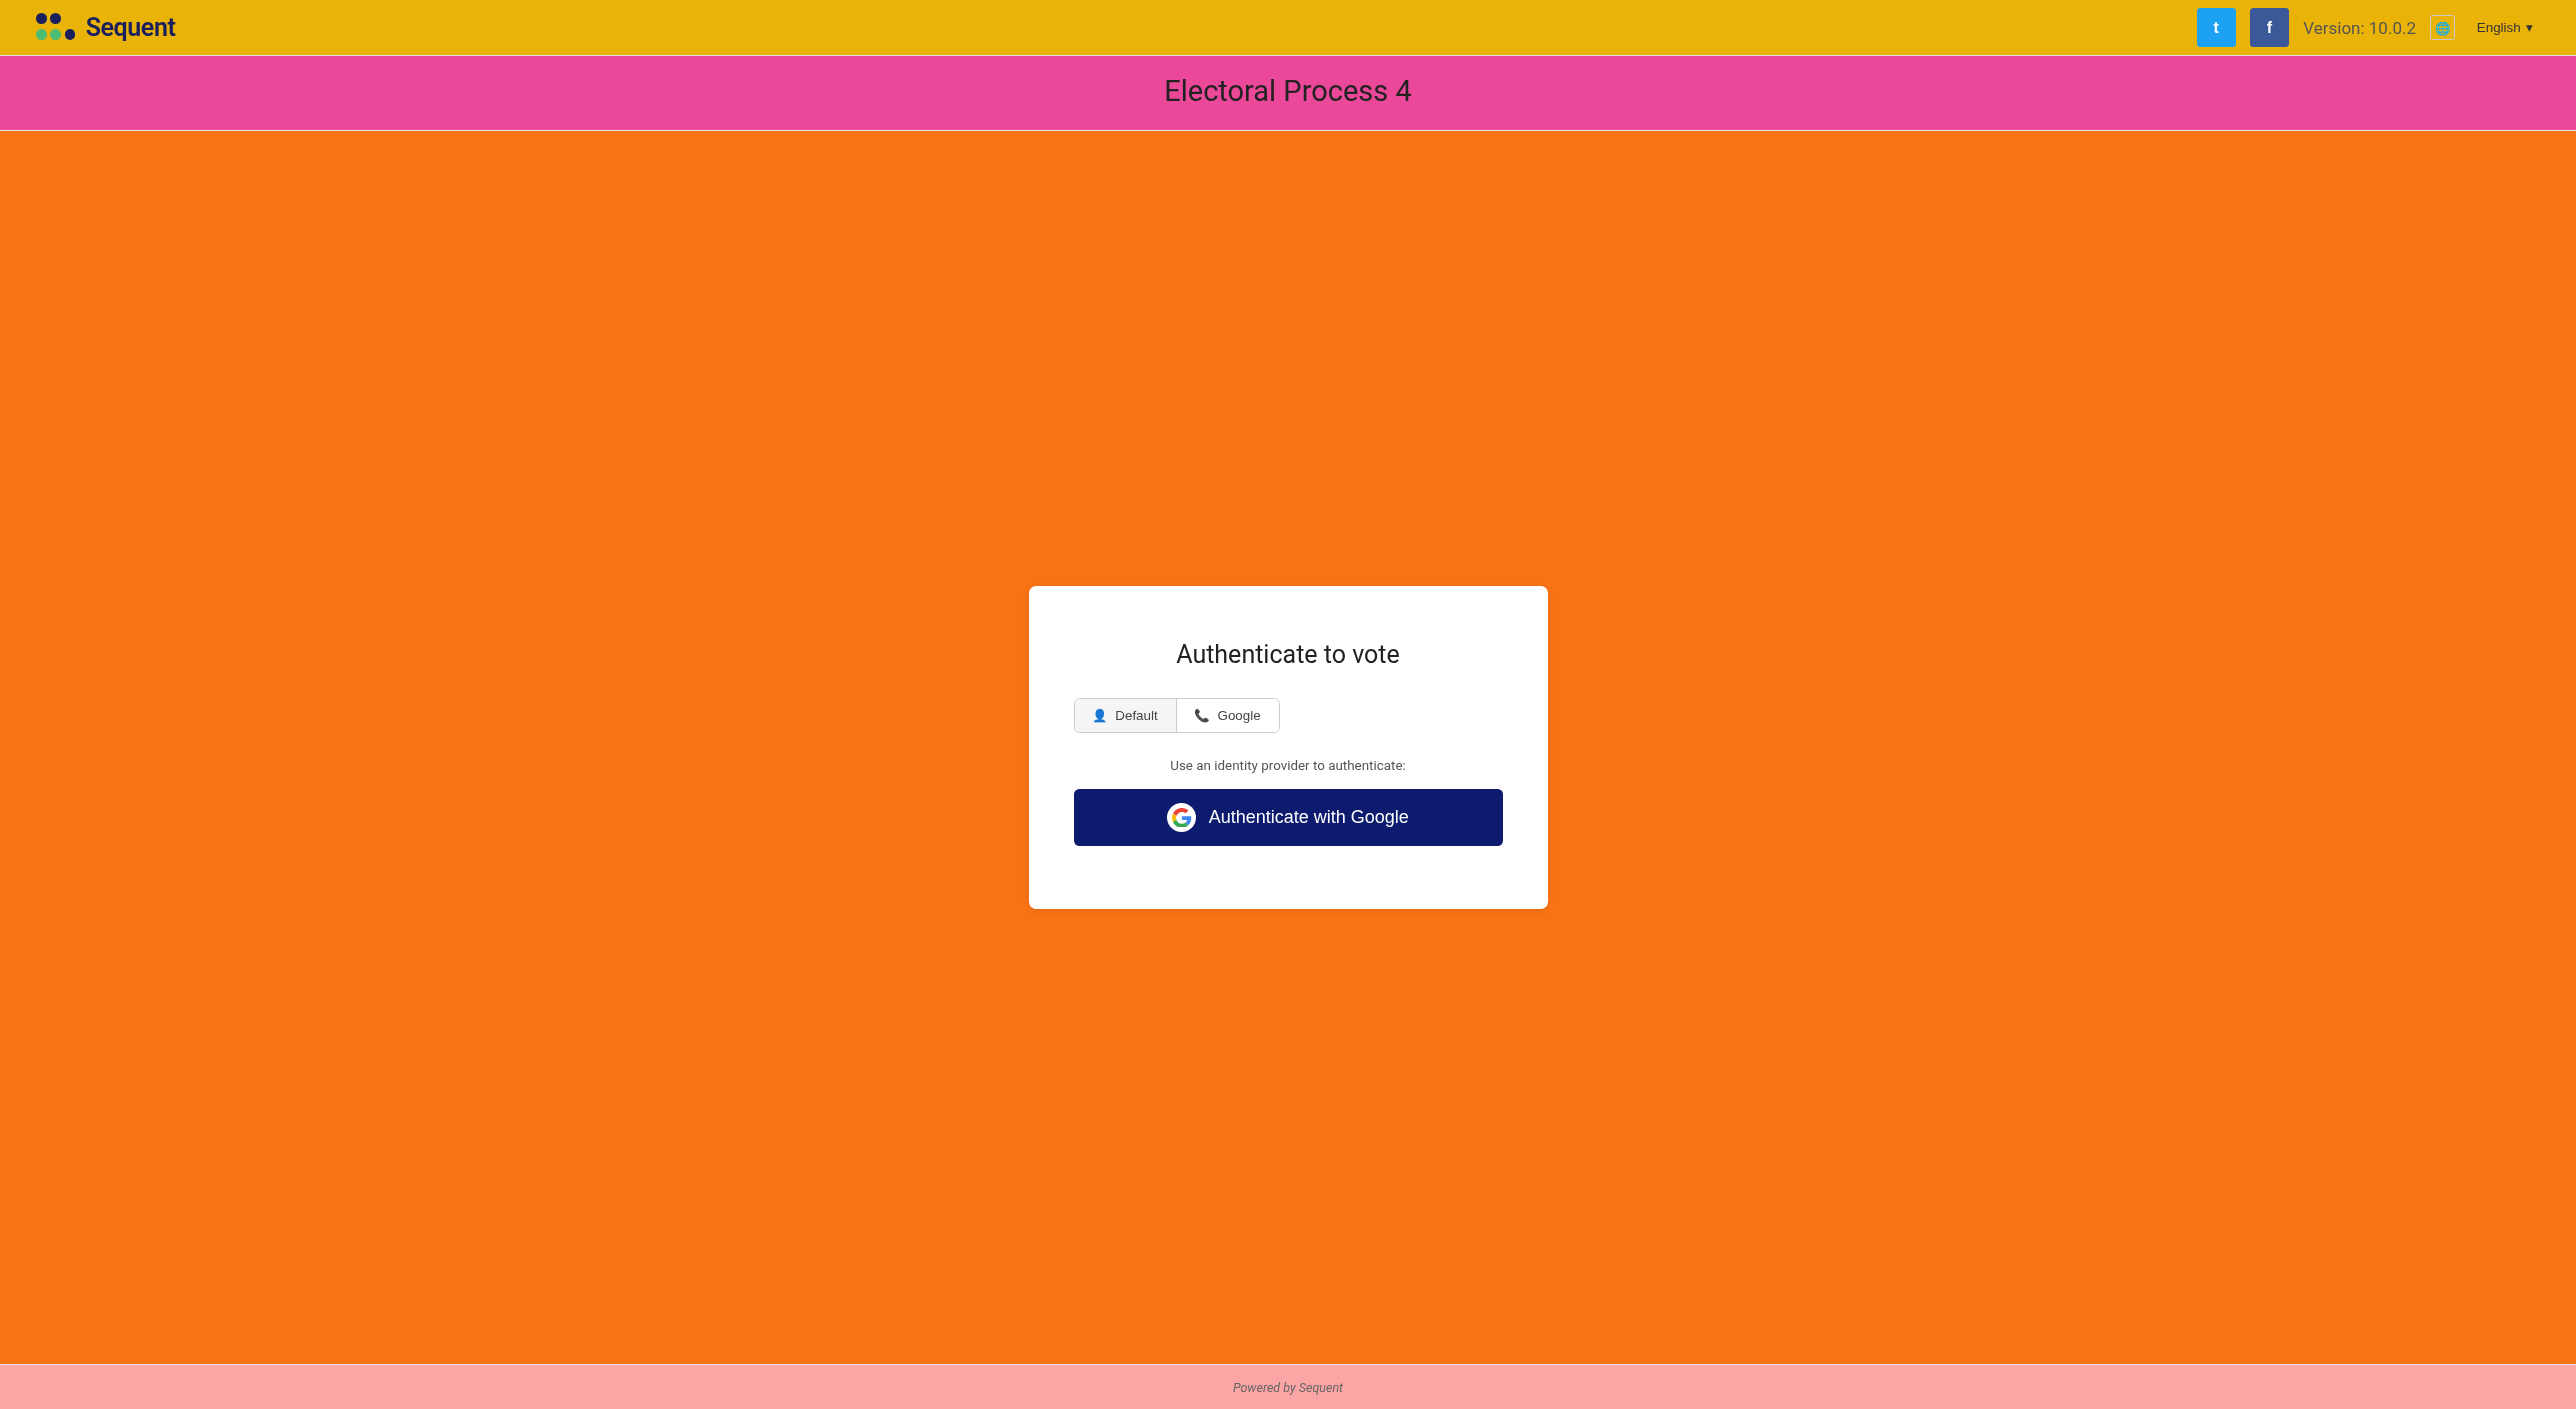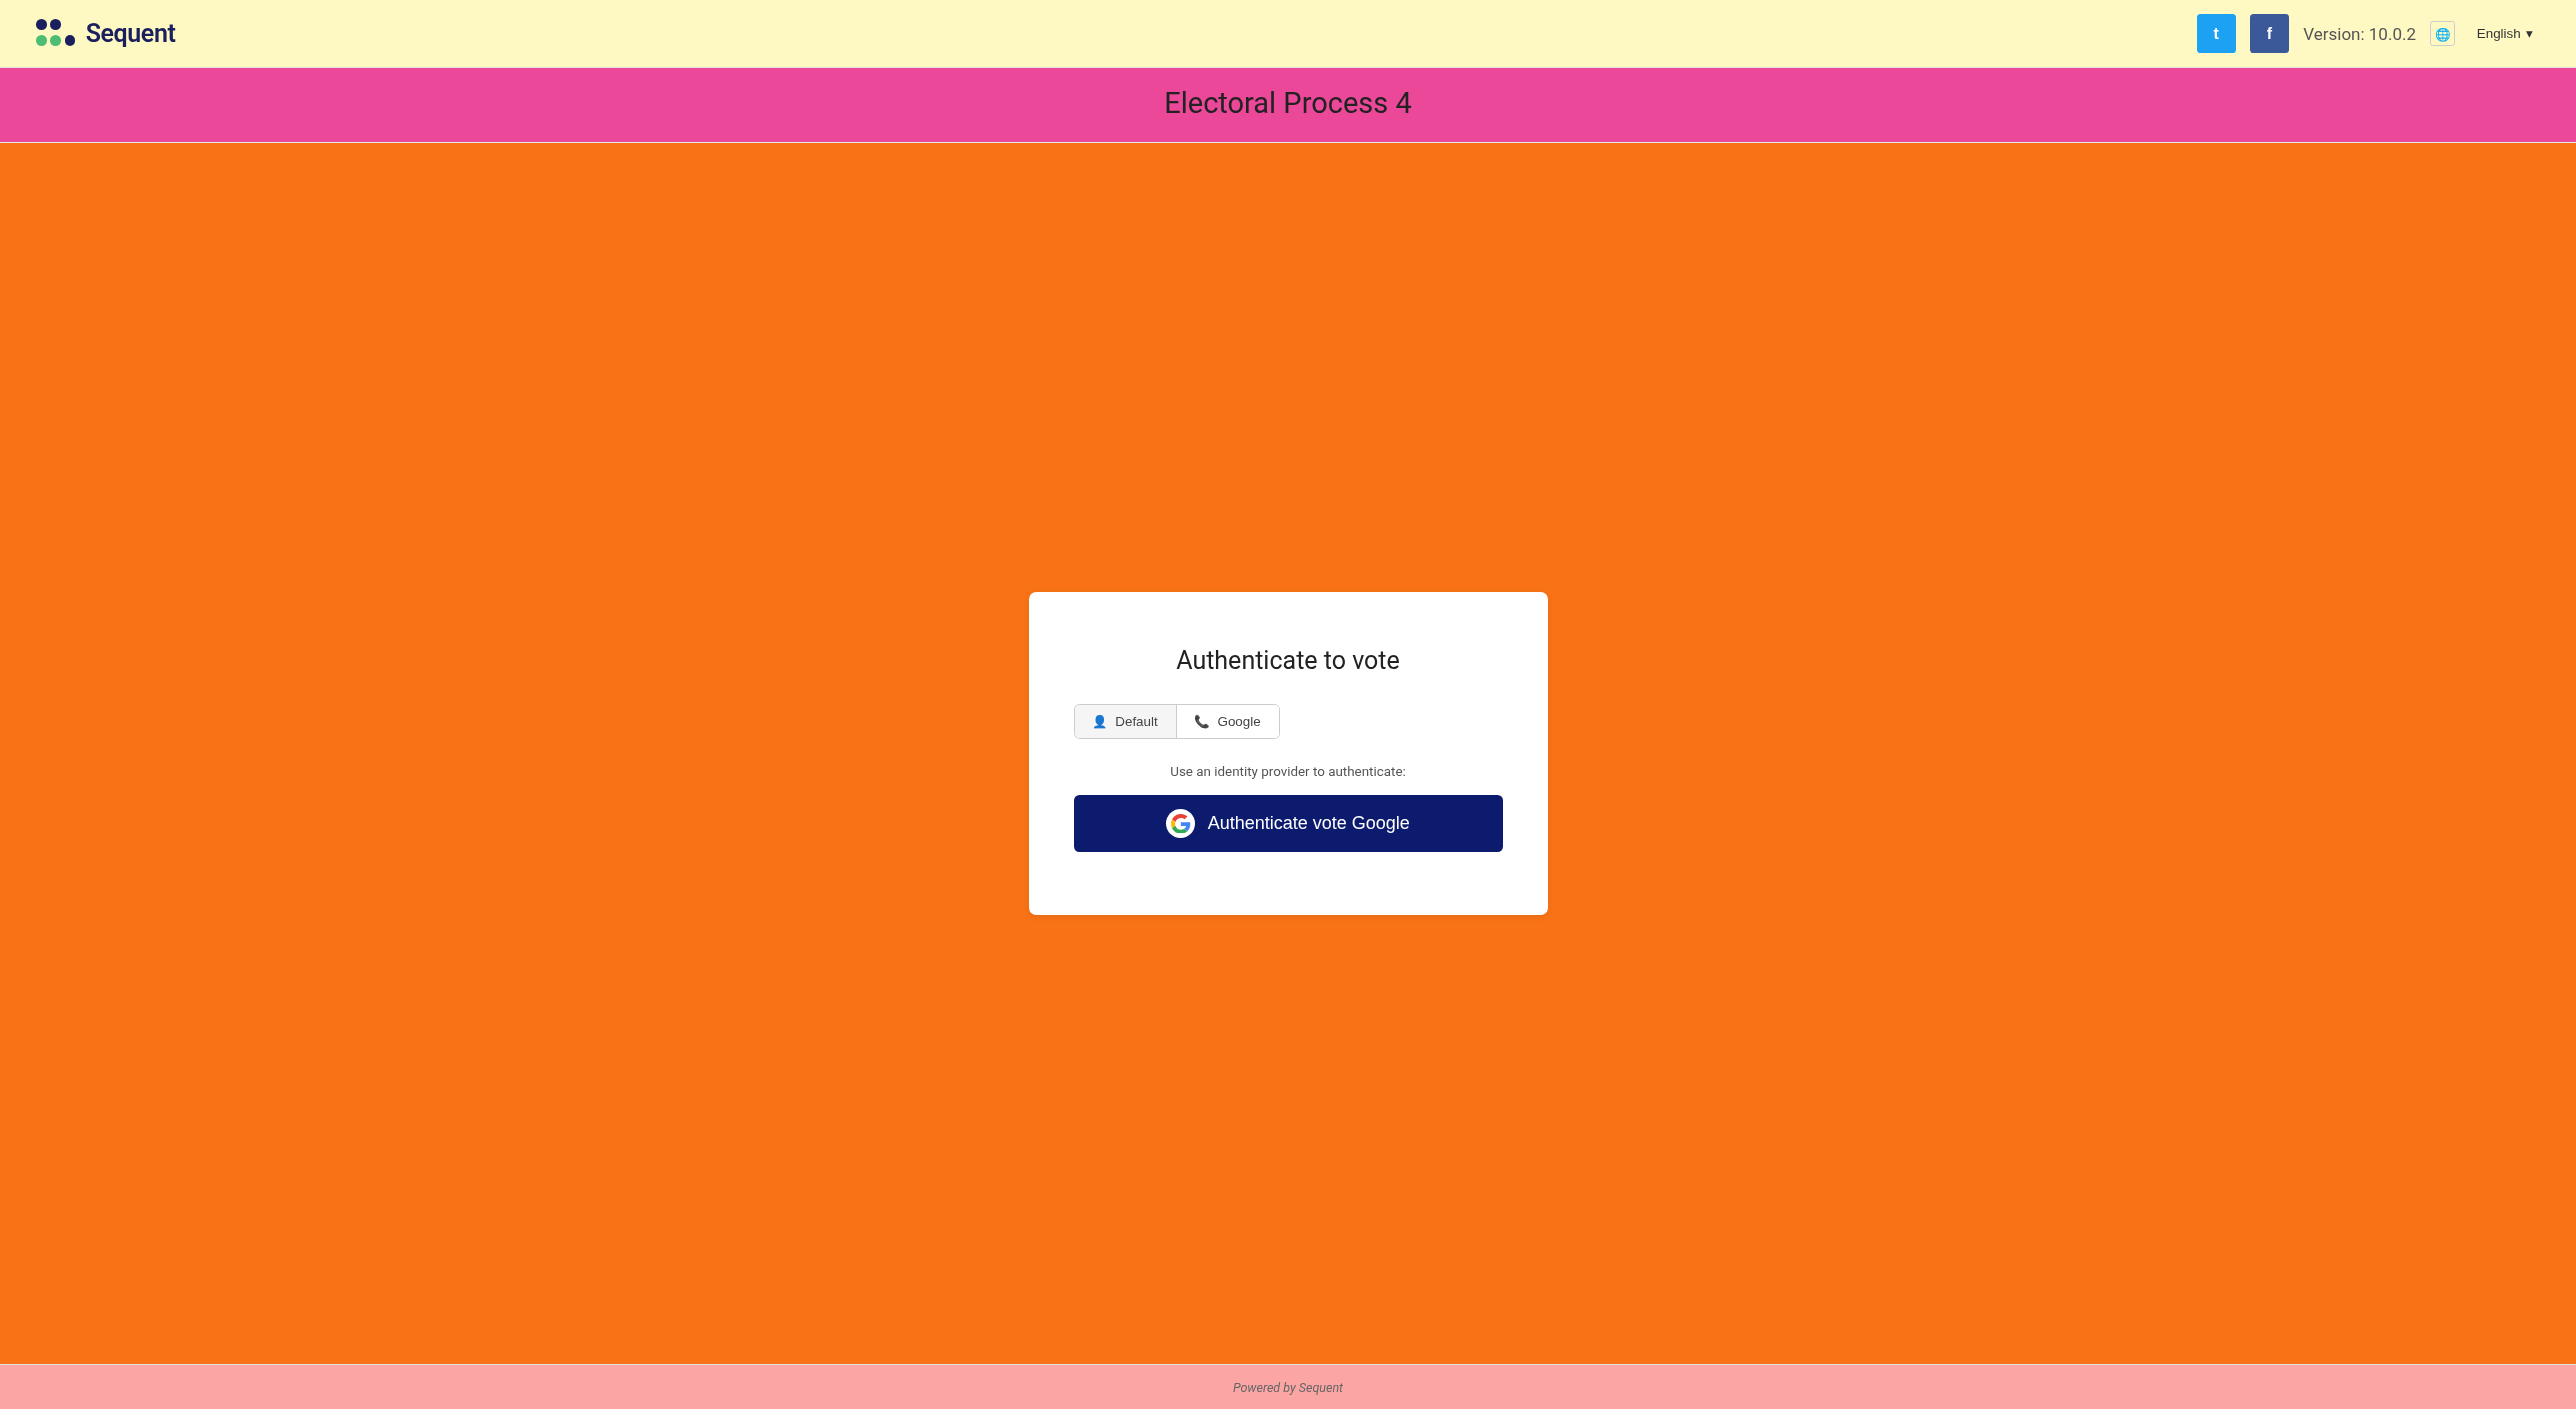--- a/index.html
+++ b/index.html
@@ -11,24 +11,24 @@
     body {
       font-family: -apple-system, BlinkMacSystemFont, 'Segoe UI', Roboto, Oxygen, sans-serif;
       background: #f0f0f0;
       min-height: 100vh;
       display: flex;
       flex-direction: column;
     }
 
     
     .header {
-      background: #fef9c3;
+      background: #eab308;
       border-bottom: 0.9px solid #e0e0e0;
       padding: 0 36px;
-      height: 68px;
+      height: 56px;
       display: flex;
       align-items: center;
       justify-content: space-between;
     }
 
     .logo-area {
       display: flex;
       align-items: center;
       gap: 10.7px;
     }
@@ -291,21 +291,21 @@
 
     <button class="google-auth-btn">
       <div class="google-icon">
         <svg width="19.7" height="19.7" viewBox="0 0 48 48">
           <path fill="#EA4335" d="M24 9.5c3.54 0 6.71 1.22 9.21 3.6l6.85-6.85C35.9 2.38 30.47 0 24 0 14.62 0 6.51 5.38 2.56 13.22l7.98 6.19C12.43 13.72 17.74 9.5 24 9.5z"></path>
           <path fill="#4285F4" d="M46.98 24.55c0-1.57-.15-3.09-.38-4.55H24v9.02h12.94c-.58 2.96-2.26 5.48-4.78 7.18l7.73 6c4.51-4.18 7.09-10.36 7.09-17.65z"></path>
           <path fill="#FBBC05" d="M10.53 28.59c-.48-1.45-.76-2.99-.76-4.59s.27-3.14.76-4.59l-7.98-6.19C.92 16.46 0 20.12 0 24c0 3.88.92 7.54 2.56 10.78l7.97-6.19z"></path>
           <path fill="#34A853" d="M24 48c6.48 0 11.93-2.13 15.89-5.81l-7.73-6c-2.18 1.48-4.97 2.31-8.16 2.31-6.26 0-11.57-4.22-13.47-9.91l-7.98 6.19C6.51 42.62 14.62 48 24 48z"></path>
         </svg>
       </div>
-      <span>Authenticate vote Google</span>
+      <span>Authenticate with Google</span>
     </button>
   </div>
 </main>
 
 <footer class="footer">
   <span>Powered by Sequent</span>
 </footer>
 
 
 </body></html>

